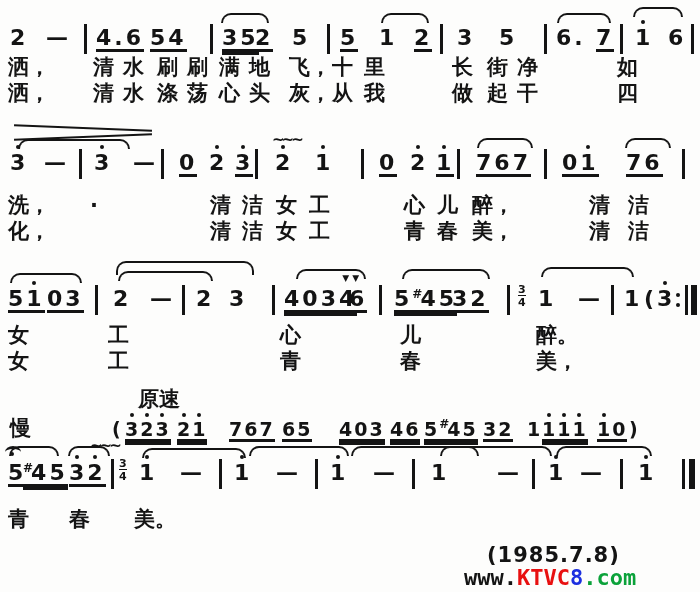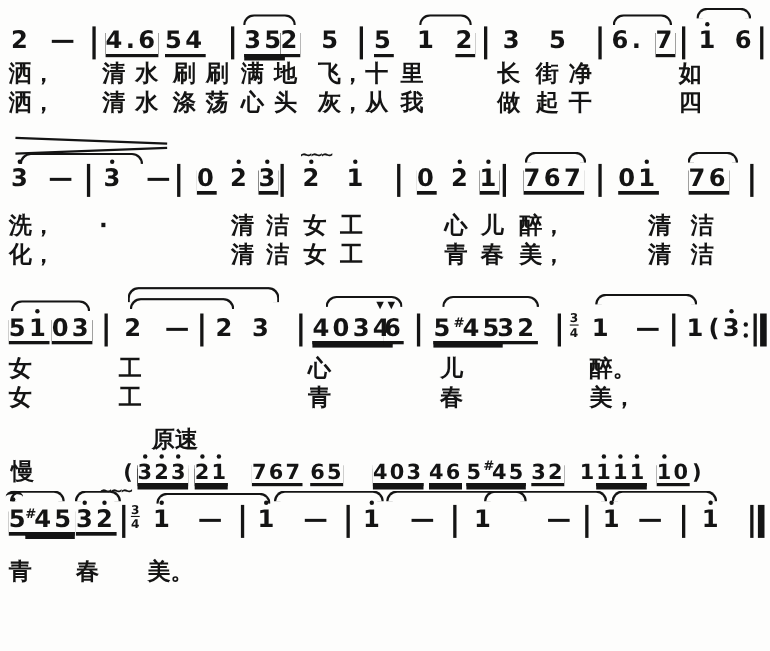--- a/index.html
+++ b/index.html
@@ -233,13 +233,15 @@
       <div class="arc" style="left: 249px; top: 446px; width: 100px; height: 10px;"></div>
       <div class="arc" style="left: 351px; top: 446px; width: 128px; height: 10px;"></div>
       <div class="arc" style="left: 440px; top: 446px; width: 112px; height: 10px;"></div>
       <div class="arc" style="left: 556px; top: 446px; width: 96px; height: 10px;"></div>
       <div class="ferm" style="left: 5px; top: 446px;"></div>
       <div class="trill" style="left: 90px; top: 439px;">~~~</div>
       <div class="lyr" style="left: 8px; top: 509px;">青</div>
       <div class="lyr" style="left: 69px; top: 509px;">春</div>
       <div class="lyr" style="left: 134px; top: 509px;">美。</div>
     </div>
+  <div id="date">(1985.7.8)</div>
+  <div id="watermark"><span style="color: rgb(20, 20, 20);">www.</span><span style="color: rgb(232, 16, 16);">KTVC</span><span style="color: rgb(28, 47, 224);">8</span><span style="color: rgb(11, 162, 58);">.com</span></div>
 </div>
 
 </body></html>

